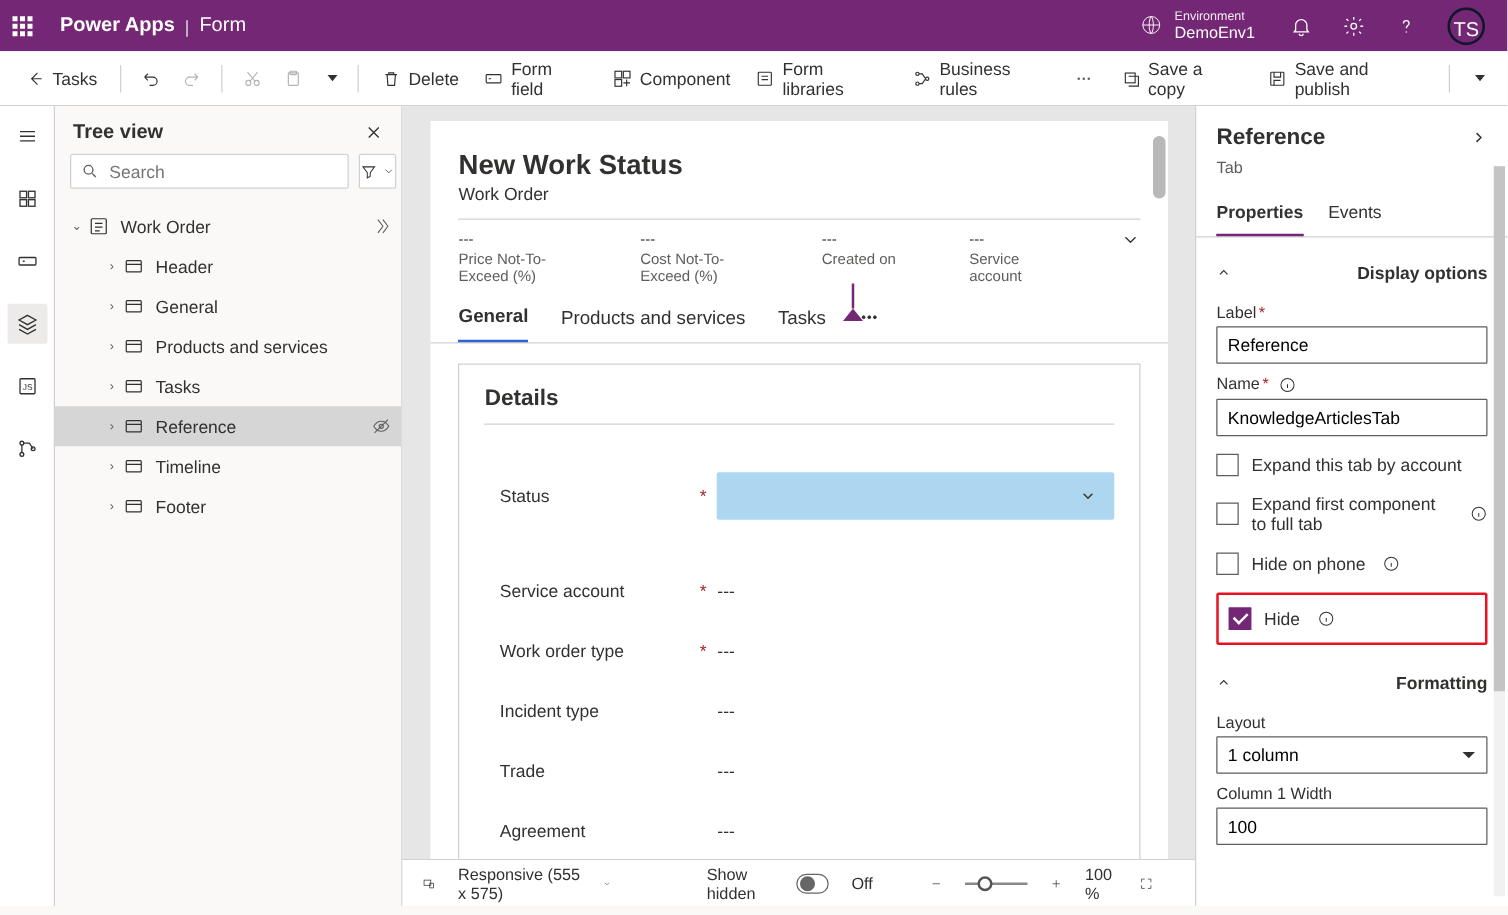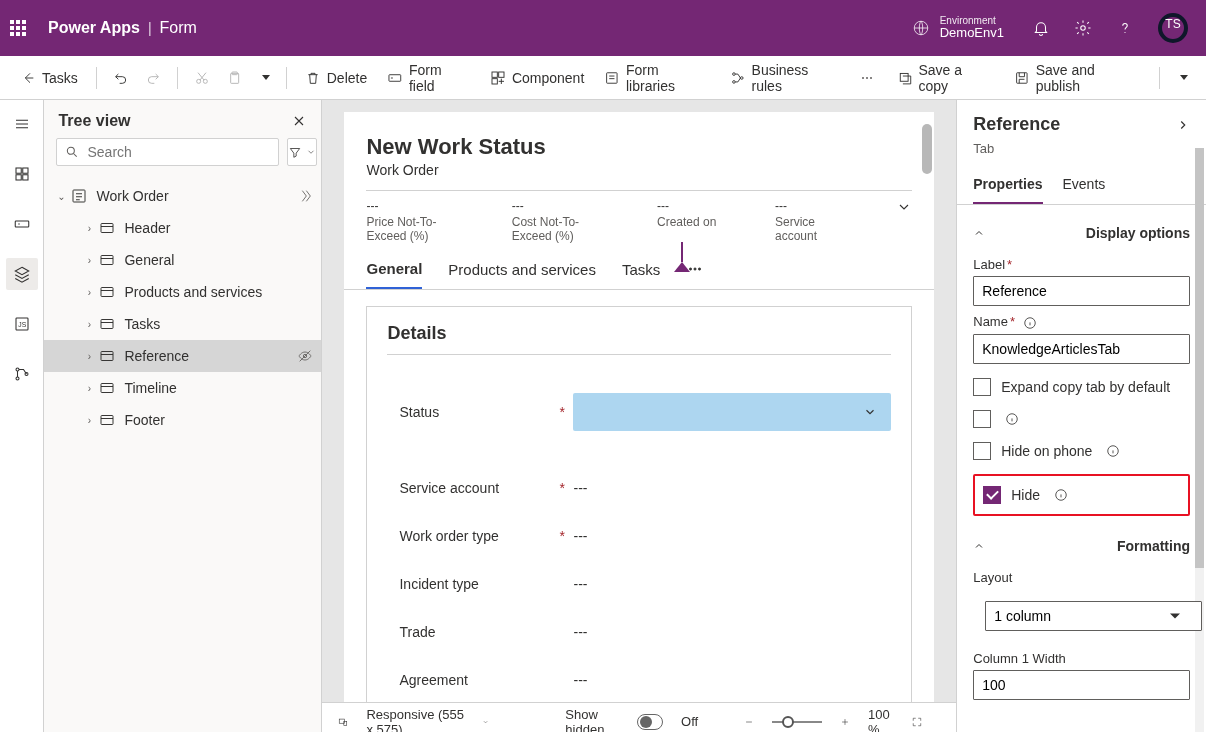--- a/index.html
+++ b/index.html
@@ -12,35 +12,35 @@
     --hover-gray: #edebe9;
     --selected-gray: #d6d6d6;
     --indicator-purple: #742774;
     --red: #a4262c;
     --blue-highlight: #add6f0;
   }
   * { box-sizing: border-box; font-family: "Segoe UI", Arial, sans-serif; }
   body { margin:0; padding:0; background:#faf9f8; color:var(--text-color); font-size:14px; overflow:hidden; }
 
   
-  .top-bar { background: var(--purple); color:#fff; height:56px; display:flex; align-items:center; padding:0 10px; }
+  .top-bar { background: var(--purple); color:#fff; height:41px; display:flex; align-items:center; padding:0 10px; }
   .top-bar .waffle { width:20px; display:flex; flex-wrap:wrap; gap:2px; margin-right:18px; cursor:pointer;}
   .top-bar .waffle span { width:4px; height:4px; background:#fff; display:block; }
   .top-bar .app-title { font-size:16px; font-weight:600; }
   .top-bar .title-sep { margin:0 8px; opacity:0.8; }
   .top-bar .page-title { font-size:16px; }
   .top-bar .spacer { flex:1; }
   .env-block { display:flex; align-items:center; gap:10px; margin-right:28px; }
   .env-block .globe { width:18px; height:18px; fill:#fff; stroke:#fff; }
   .env-text { line-height:1.1; }
   .env-text .label { font-size:10px; opacity:0.9; }
   .env-text .val { font-size:13px; }
   .top-icons { display:flex; align-items:center; gap:24px; margin-right:8px; }
   .top-icons svg { width:18px; height:18px; stroke:#fff; fill:none; stroke-width:1.4; cursor:pointer;}
-  .avatar { width:30px; height:30px; border:4px solid #0f172a; border-radius:50%; display:flex; align-items:flex-start; justify-content:center; font-size:12px; cursor:pointer;}
+  .avatar { width:30px; height:30px; border:2px solid #0f172a; border-radius:50%; display:flex; align-items:flex-end; justify-content:center; font-size:16px; cursor:pointer;}
 
   
   .cmd-bar { height:44px; background:#fff; border-bottom:1px solid var(--border-gray); display:flex; align-items:center; padding:0 12px; gap:4px; }
   .cmd-btn { display:flex; align-items:center; gap:6px; padding:4px 8px; border-radius:2px; cursor:pointer; color:var(--text-color); }
   .cmd-btn svg { width:16px; height:16px; stroke:var(--text-color); fill:none; stroke-width:1.4; }
   .cmd-sep { width:1px; height:22px; background:var(--border-gray); margin:0 6px; }
   .cmd-btn.icon-only { padding:4px 6px; }
   .cmd-btn.disabled svg { stroke:#b3b3b3; }
   .cmd-btn.disabled { color:#b3b3b3; cursor:default; }
   .cmd-spacer { flex:1; }
@@ -567,24 +567,25 @@
       <div class="prop-label">
         <span>Name</span><span class="req">*</span>
         <svg class="info-icon" viewBox="0 0 24 24">
             <circle cx="12" cy="12" r="9"></circle>
             <path d="M12 8h.01M12 11v5"></path>
           </svg>
       </div>
       <input class="prop-input" value="KnowledgeArticlesTab" style="">
       <div class="check-row">
         <div class="chk"></div>
-        <span>Expand copy tab by default</span>
+        <span>Expand this tab by account</span>
       </div>
       <div class="check-row">
         <div class="chk"></div>
+        <span style="flex:1;line-height:1.2;">Expand first component to full tab</span>
         <svg class="info-icon" viewBox="0 0 24 24">
             <circle cx="12" cy="12" r="9"></circle>
             <path d="M12 8h.01M12 11v5"></path>
           </svg>
       </div>
       <div class="check-row">
         <div class="chk"></div>
         <span>Hide on phone</span>
         <svg class="info-icon" viewBox="0 0 24 24">
             <circle cx="12" cy="12" r="9"></circle>
@@ -600,21 +601,21 @@
           </svg>
       </div>
       <div class="section-row" style="margin-top:14px;">
         <svg viewBox="0 0 24 24">
             <path d="M6 15l6-6 6 6"></path>
           </svg>
         <span>Formatting</span>
       </div>
       <div class="prop-label">Layout</div>
       <div class="select-wrap">
-        <select class="prop-input" style="margin:12px;">
+        <select class="prop-input" style="margin:0;">
           <option>1 column</option>
         </select>
       </div>
       <div class="prop-label">Column 1 Width</div>
       <input class="prop-input" value="100" style="">
     </div>
   </div>
 </div>
 
 </body></html>

